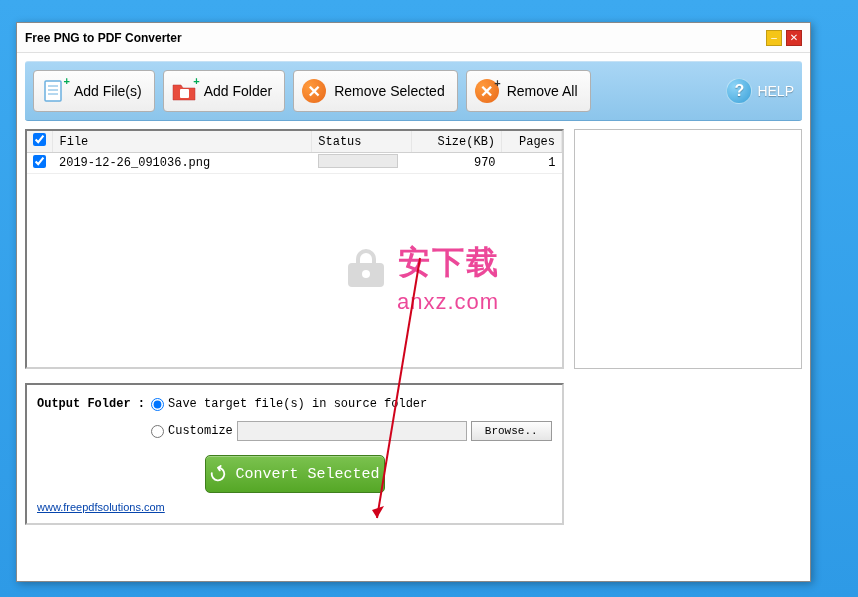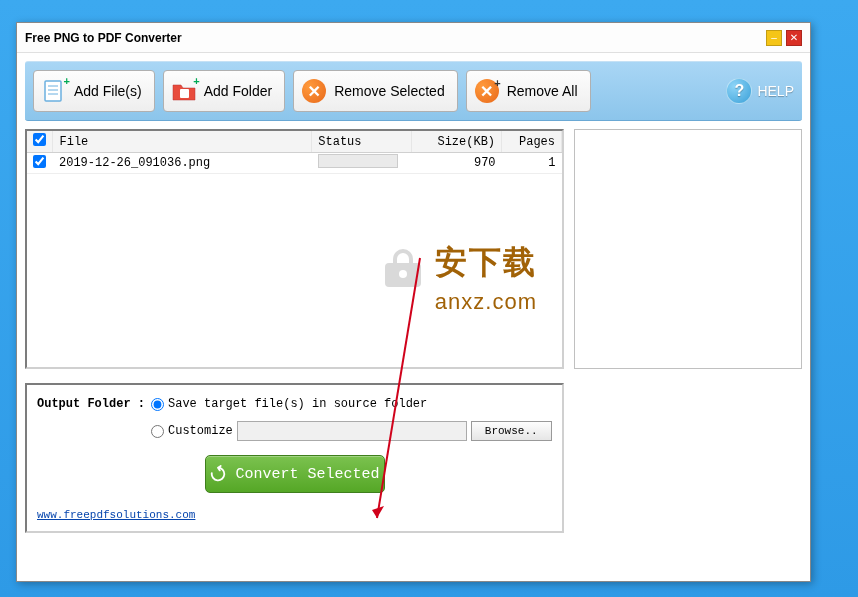--- a/index.html
+++ b/index.html
@@ -161,22 +161,22 @@
 .col-status { width: 100px; }
 .col-size { width: 90px; }
 .col-pages { width: 60px; }
 .status-bar { display:inline-block; width:80px; height:14px; background:#eaeaea; border:1px solid #ccc; }
 
 .watermark {
   position: absolute;
   top: 110px;
   left: 280px;
   width: 230px;
-  color: #a16207;
-  text-align: right;
+  color: #ec4899;
+  text-align: center;
   pointer-events: none;
 }
 .watermark .cn { font-size: 32px; font-weight: bold; letter-spacing: 2px; }
 .watermark .en { font-size: 22px; letter-spacing: 1px; margin-top: -2px; }
 .watermark-icon {
   display: inline-block;
   width: 44px; height: 44px;
   vertical-align: middle;
   margin-right: 6px;
 }
@@ -242,22 +242,22 @@
   justify-content: center;
   gap: 8px;
   cursor: pointer;
   box-shadow: inset 0 1px 0 rgba(255,255,255,0.3);
 }
 .action-btn.small { width: 150px; }
 .refresh-icon {
   width: 18px; height: 18px;
 }
 .link-row {
-  margin-top: 16px;
-  font-family: Liberation Mono, monospace;
+  margin-top: 8px;
+  font-family: Liberation Sans, sans-serif;
   font-size: 11px;
 }
 .link-row a { color: #0645ad; text-decoration: underline; cursor: pointer; }
 
 .preview-panel {
   width: 228px;
   height: 240px;
   border: 1px solid #c0c0c0;
   background: #fff;
 }

